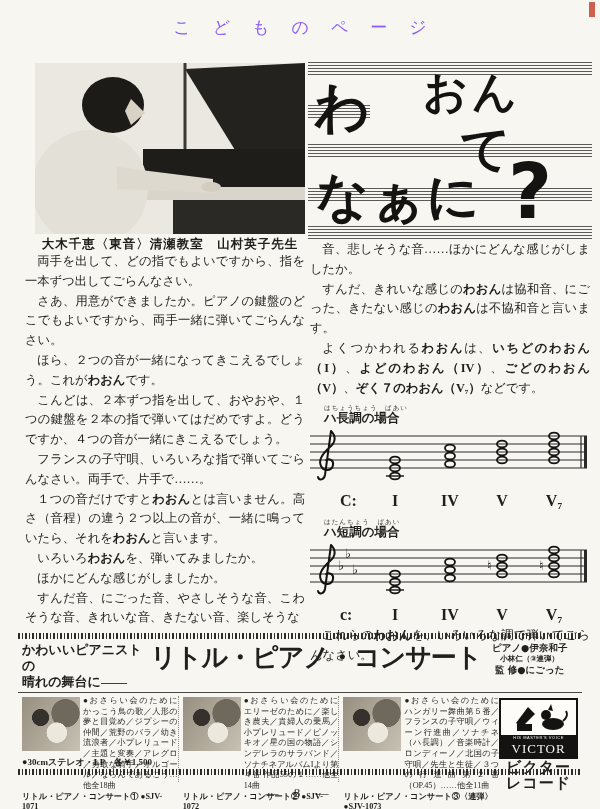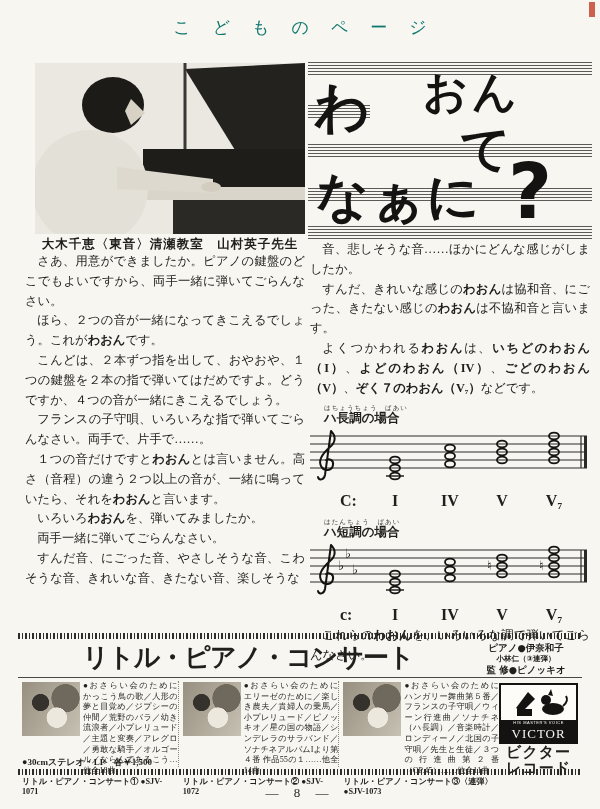--- a/index.html
+++ b/index.html
@@ -1,21 +1,21 @@
 <!DOCTYPE html>
 <html><head>
 <meta charset="utf-8">
 <style>
   html,body{margin:0;padding:0;}
   .page{position:relative;width:600px;height:809px;background:#f7f6f1;overflow:hidden;
         font-family:"Liberation Serif","DejaVu Serif",serif;color:#211f1c;}
 
   
   .header{position:absolute;top:16px;left:0;right:0;text-align:center;
-          font-size:17px;letter-spacing:22px;padding-left:22px;color:#0f766e;}
+          font-size:17px;letter-spacing:22px;padding-left:22px;color:#8b5cf6;}
 
   .red-mark{position:absolute;top:2px;left:589px;width:6px;height:15px;background:#c84532;opacity:.85;}
 
   
   .photo{position:absolute;left:35px;top:63px;width:270px;height:171px;background:#ebe8e1;overflow:hidden;}
   .caption{position:absolute;left:25px;top:236px;width:290px;text-align:center;
            font-weight:bold;font-size:12.5px;letter-spacing:1px;}
 
   
   .title-block{position:absolute;left:308px;top:60px;width:284px;height:180px;}
@@ -127,27 +127,28 @@
     <div class="staff-band band4"></div>
     <div class="staff-band band5"></div>
     <span class="title-word tw1">わ</span>
     <span class="title-word tw2">おん</span>
     <span class="title-word tw3">て</span>
     <span class="title-word tw4">なぁに</span>
     <span class="title-word tw5">?</span>
   </div>
 
   <div class="col col-left">
+    <p><span>両手を出して、どの指でもよいですから、指を一本ずつ出してごらんなさい。</span></p>
     <p><span>さあ、用意ができましたか。ピアノの鍵盤のどこでもよいですから、両手一緒に弾いてごらんなさい。</span></p>
     <p><span>ほら、２つの音が一緒になってきこえるでしょう。これが</span><span class="b">わおん</span><span>です。</span></p>
     <p><span>こんどは、２本ずつ指を出して、おやおや、１つの鍵盤を２本の指で弾いてはだめですよ。どうですか、４つの音が一緒にきこえるでしょう。</span></p>
     <p><span>フランスの子守唄、いろいろな指で弾いてごらんなさい。両手で、片手で……。</span></p>
     <p><span>１つの音だけですと</span><span class="b">わおん</span><span>とは言いません。高さ（音程）の違う２つ以上の音が、一緒に鳴っていたら、それを</span><span class="b">わおん</span><span>と言います。</span></p>
     <p><span>いろいろ</span><span class="b">わおん</span><span>を、弾いてみましたか。</span></p>
-    <p><span>両手一緒に弾いてごらんなさい。</span></p>
+    <p><span>ほかにどんな感じがしましたか。</span></p>
     <p><span>すんだ音、にごった音、やさしそうな音、こわそうな音、きれいな音、きたない音、楽しそうな</span></p>
   </div>
 
   <div class="col col-right">
     <p><span>音、悲しそうな音……ほかにどんな感じがしましたか。</span></p>
     <p><span>すんだ、きれいな感じの</span><span class="b">わおん</span><span>は協和音、にごった、きたない感じの</span><span class="b">わおん</span><span>は不協和音と言います。</span></p>
     <p><span>よくつかわれる</span><span class="b">わおん</span><span>は、</span><span class="b">いちどのわおん（I）</span><span>、</span><span class="b">よどのわおん（IV）</span><span>、</span><span class="b">ごどのわおん（V）</span><span>、</span><span class="b">ぞく７のわおん（V₇）</span><span>などです。</span></p>
 
     <div class="staff-label">
       <span class="furigana">はちょうちょう　ばあい</span>
@@ -229,25 +230,29 @@
       <span class="n3">V</span>
       <span class="n4">V₇</span>
     </div>
 
     <p><span>これらの</span><span class="b">わおん</span><span>を、いろいろな調で弾いてごらんなさい。</span></p>
   </div>
 
   <div class="ad">
     <div class="ad-border"></div>
     <div class="ad-header">
+      <div class="ad-tagline">
+        <span>かわいいピアニストの</span><br>
+        <span>晴れの舞台に——</span>
+      </div>
       <div class="ad-title">リトル・ピアノ・コンサート</div>
       <div class="ad-credits">
         <div>ピアノ●伊奈和子</div>
         <div class="small">小林仁（③連弾）</div>
-        <div>監 修●ピノッキオ</div>
+        <div>監 修●にごった</div>
       </div>
     </div>
     <div class="ad-records">
       <div class="record">
         <div class="rec-photo"></div>
         <div class="rec-desc">●おさらい会のために　かっこう鳥の歌／人形の夢と目覚め／ジプシーの仲間／荒野のバラ／幼き流浪者／小プレリュード／主題と変奏／アレグロ／勇敢な騎手／オルゴール／ならんであるこう…他全18曲</div>
         <div class="rec-foot">
           <span>リトル・ピアノ・コンサート①</span>
           <span>●SJV-1071</span>
         </div>

